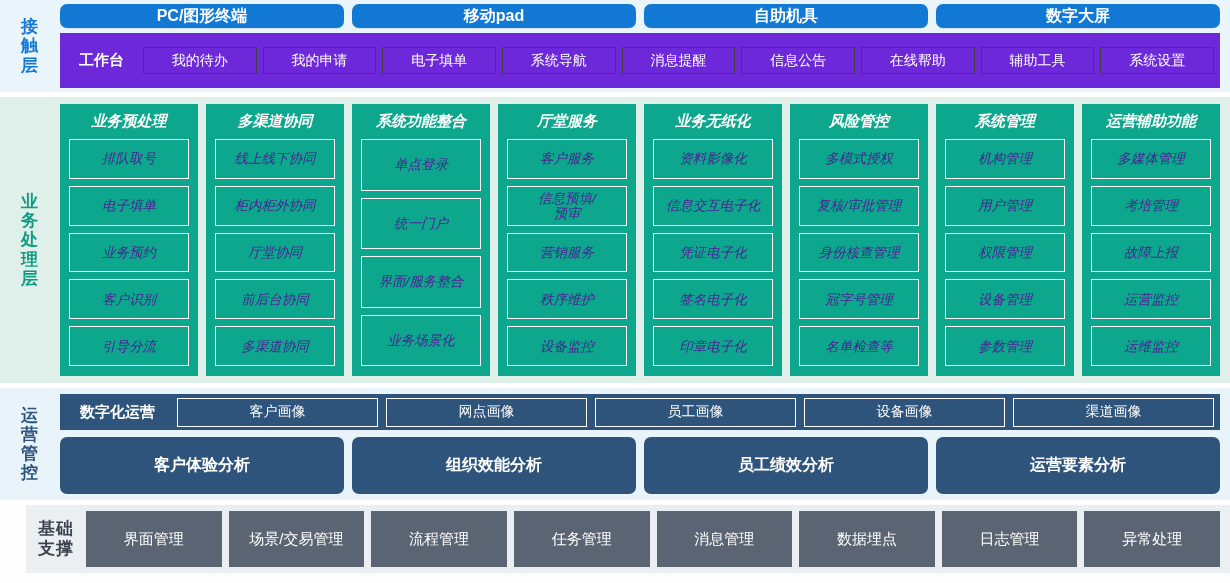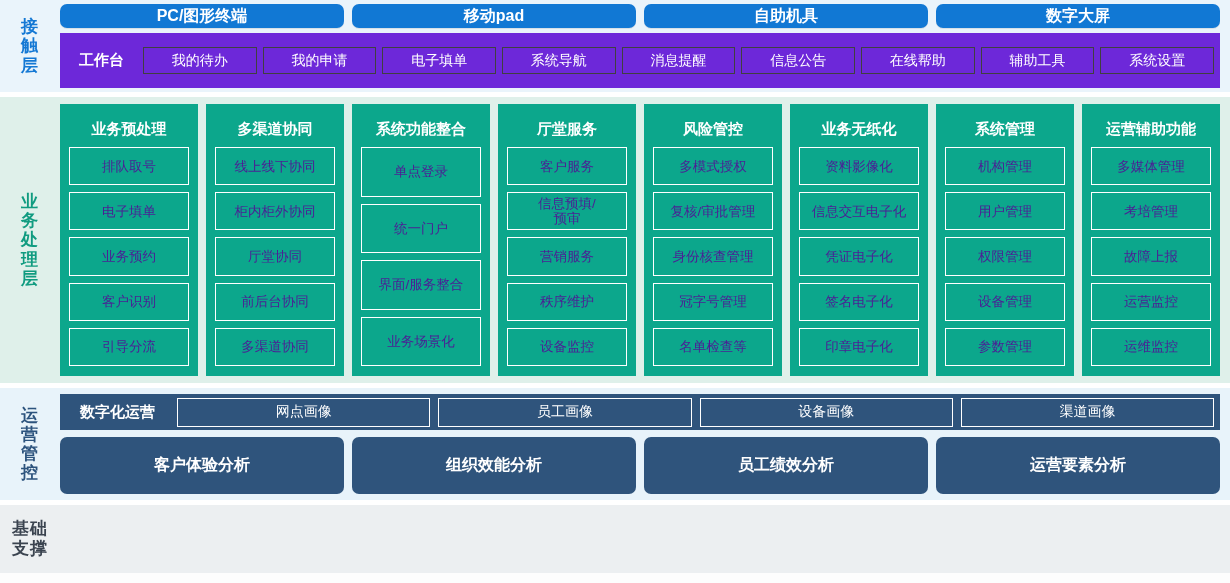--- a/index.html
+++ b/index.html
@@ -86,23 +86,24 @@
     background:#dff0ea;
     padding:7px 10px 7px 0;
   }
   .layer-business .layer-label{color:#109b80;font-size:17px;}
   .biz-cols{display:flex;gap:8px;height:100%;}
   .biz-col{
     flex:1 1 0;
     background:#0ca78c;
     display:flex;flex-direction:column;
     align-items:center;
-    padding:16px 9px 10px 9px;
+    padding:8px 9px 10px 9px;
     box-sizing:border-box;
     min-width:0;
+    font-style:italic;
   }
   .biz-col-title{
     color:#ffffff;font-size:15px;font-weight:bold;
     margin-bottom:8px;white-space:nowrap;
   }
   .biz-items{
     display:flex;flex-direction:column;
     gap:7px;width:100%;flex:1 1 auto;
   }
   .biz-item{
@@ -152,20 +153,21 @@
     color:#ffffff;font-size:16px;font-weight:bold;
     display:flex;align-items:center;justify-content:center;
     white-space:nowrap;
   }
 
   
   .layer-base{
     height:68px;
     background:#eceff1;
     padding:6px 10px 6px 0;
+    margin-left:26px;
   }
   .layer-base .layer-label{color:#3b4450;line-height:1.18;}
   .base-row{display:flex;gap:7px;height:100%;}
   .base-item{
     flex:1 1 0;
     background:#5b6472;
     color:#ffffff;
     font-size:15px;
     display:flex;align-items:center;justify-content:center;
     white-space:nowrap;
@@ -260,38 +262,38 @@
             <div class="biz-item">客户服务</div>
             <div class="biz-item">信息预填/
 预审</div>
             <div class="biz-item">营销服务</div>
             <div class="biz-item">秩序维护</div>
             <div class="biz-item">设备监控</div>
           </div>
         </div>
 
         <div class="biz-col">
+          <div class="biz-col-title">业务无纸化</div>
+          <div class="biz-items">
+            <div class="biz-item">资料影像化</div>
+            <div class="biz-item">信息交互电子化</div>
+            <div class="biz-item">凭证电子化</div>
+            <div class="biz-item">签名电子化</div>
+            <div class="biz-item">印章电子化</div>
+          </div>
+        </div>
+
+        <div class="biz-col">
           <div class="biz-col-title">风险管控</div>
           <div class="biz-items">
             <div class="biz-item">多模式授权</div>
             <div class="biz-item">复核/审批管理</div>
             <div class="biz-item">身份核查管理</div>
             <div class="biz-item">冠字号管理</div>
             <div class="biz-item">名单检查等</div>
-          </div>
-        </div>
-
-        <div class="biz-col">
-          <div class="biz-col-title">业务无纸化</div>
-          <div class="biz-items">
-            <div class="biz-item">资料影像化</div>
-            <div class="biz-item">信息交互电子化</div>
-            <div class="biz-item">凭证电子化</div>
-            <div class="biz-item">签名电子化</div>
-            <div class="biz-item">印章电子化</div>
           </div>
         </div>
 
         <div class="biz-col">
           <div class="biz-col-title">系统管理</div>
           <div class="biz-items">
             <div class="biz-item">机构管理</div>
             <div class="biz-item">用户管理</div>
             <div class="biz-item">权限管理</div>
             <div class="biz-item">设备管理</div>
@@ -321,20 +323,21 @@
       <span class="vchars">
         <span>运</span>
         <span>营</span>
         <span>管</span>
         <span>控</span>
       </span>
     </div>
     <div class="layer-body">
       <div class="ops-row1">
         <div class="ops-head">数字化运营</div>
+        <div class="portrait">客户画像</div>
         <div class="portrait">网点画像</div>
         <div class="portrait">员工画像</div>
         <div class="portrait">设备画像</div>
         <div class="portrait">渠道画像</div>
       </div>
       <div class="ops-row2">
         <div class="analysis">客户体验分析</div>
         <div class="analysis">组织效能分析</div>
         <div class="analysis">员工绩效分析</div>
         <div class="analysis">运营要素分析</div>
@@ -344,15 +347,27 @@
 
   <div class="gap"></div>
 
   <section class="layer layer-base">
     <div class="layer-label">
       <span class="vchars">
         <span>基础</span>
         <span>支撑</span>
       </span>
     </div>
+    <div class="layer-body">
+      <div class="base-row">
+        <div class="base-item">界面管理</div>
+        <div class="base-item">场景/交易管理</div>
+        <div class="base-item">流程管理</div>
+        <div class="base-item">任务管理</div>
+        <div class="base-item">消息管理</div>
+        <div class="base-item">数据埋点</div>
+        <div class="base-item">日志管理</div>
+        <div class="base-item">异常处理</div>
+      </div>
+    </div>
   </section>
 
 </div>
 
 </body></html>

